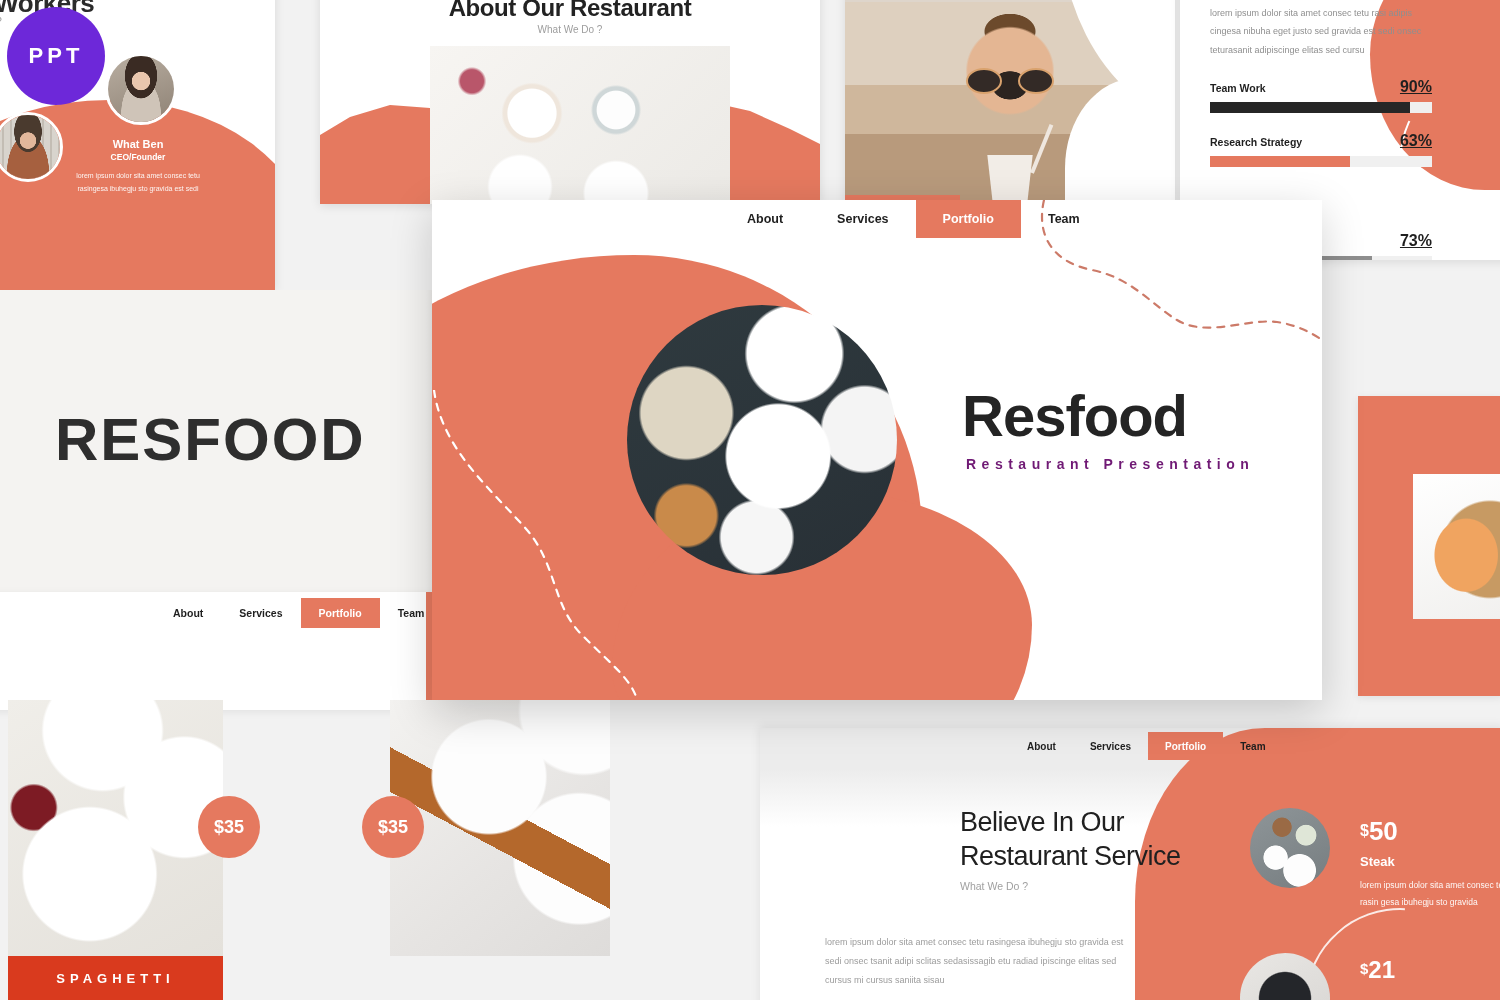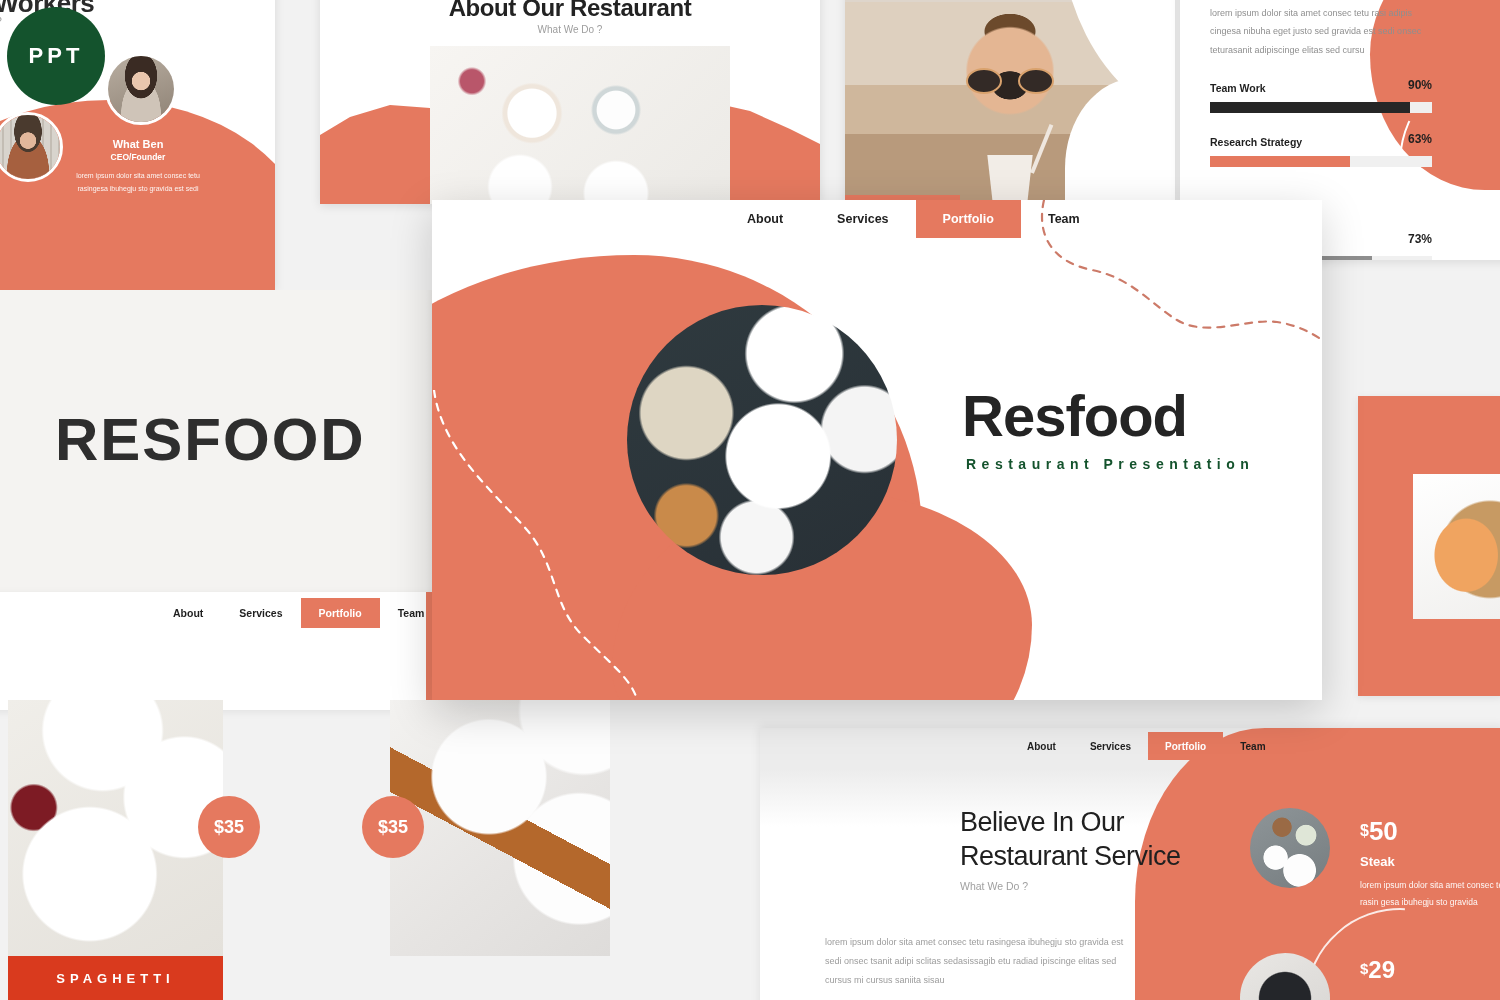--- a/index.html
+++ b/index.html
@@ -40,21 +40,21 @@
     font-size: 26px; font-weight: bold; color: #2b2b2b;
     letter-spacing: -.5px; white-space: nowrap;
   }
   #slide-team .tl-sub {
     position: absolute; left: -33px; top: 56px;
     font-size: 10px; color: #9a9a9a; white-space: nowrap;
   }
   .ppt-badge {
     position: absolute; left: 37px; top: 47px;
     width: 98px; height: 98px; border-radius: 50%;
-    background: #14532d;
+    background: #6d28d9;
     display: flex; align-items: center; justify-content: center;
     color: #fff; font-weight: bold; font-size: 22px; letter-spacing: 4px;
     z-index: 6;
   }
   .avatar {
     position: absolute; border-radius: 50%; overflow: hidden;
     border: 3px solid #fff;
     z-index: 5;
   }
   #av-woman { left: 135px; top: 93px; width: 72px; height: 72px; }
@@ -205,22 +205,23 @@
   #slide-skills .sk-desc {
     position: absolute; left: 30px; top: 44px; width: 220px;
     font-size: 9px; color: #8f8f8f; line-height: 2.05;
   }
   .skillrow { position: absolute; left: 30px; width: 222px; }
   .skillrow .sk-label {
     font-size: 10.5px; font-weight: bold; color: #1f1f1f;
     display: inline-block;
   }
   .skillrow .sk-pct {
-    font-size: 12px; font-weight: bold; color: #1f1f1f;
+    font-size: 16px; font-weight: bold; color: #1f1f1f;
     float: right;
+    text-decoration: underline;
   }
   .skillrow .track {
     margin-top: 6px; height: 11px; background: #f0f0f0; width: 100%;
     position: relative;
   }
   .skillrow .fill { position: absolute; left: 0; top: 0; height: 100%; }
   .fill.dark  { background: #262626; }
   .fill.coral { background: #e5795f; }
   .fill.grey  { background: #8e8e8e; }
   #sk0 { top: 118px; }
@@ -415,21 +416,21 @@
   }
   #slide-main .dash-left, #slide-main .dash-right { position: absolute; z-index: 7; }
   #slide-main .dash-left  { left: 0; top: 190px; width: 320px; height: 310px; }
   #slide-main .dash-right { left: 590px; top: 0px; width: 300px; height: 210px; }
   #slide-main .brand {
     position: absolute; left: 530px; top: 182px;
     font-size: 58px; font-weight: bold; color: #242424; letter-spacing: -1px;
   }
   #slide-main .brand-sub {
     position: absolute; left: 534px; top: 256px;
-    font-size: 14px; color: #14532d; letter-spacing: 5.5px; font-weight: bold;
+    font-size: 14px; color: #701a75; letter-spacing: 5.5px; font-weight: bold;
   }
 </style>
 </head>
 <body>
 
 <div class="stage">
 
   <div class="slide" id="slide-team">
 
     <div class="tl-blob"></div>
@@ -560,21 +561,21 @@
 
     <div class="dishthumb" id="thumb1"></div>
     <div class="pricebox" id="price-steak">
       <div class="amt"><span class="cur">$</span><span>50</span></div>
       <div class="nm">Steak</div>
       <div class="ds">lorem ipsum dolor sita amet consec tetu rasin gesa ibuhegju sto gravida</div>
     </div>
 
     <div class="dishthumb" id="thumb2"></div>
     <div class="pricebox" id="price-second">
-      <div class="amt"><span class="cur">$</span><span>29</span></div>
+      <div class="amt"><span class="cur">$</span><span>21</span></div>
     </div>
   </div>
 
   <div class="slide" id="slide-main">
     <div class="main-blob"></div>
     <div class="main-blob2"></div>
 
     <svg class="dash-left" viewBox="0 0 320 310" fill="none">
       <path d="M2 0 C 10 60, 60 100, 95 140 C 125 175, 120 215, 150 245 C 180 275, 200 290, 205 310" stroke="#ffffff" stroke-width="2.2" stroke-dasharray="7 7" stroke-linecap="round"></path>
     </svg>

